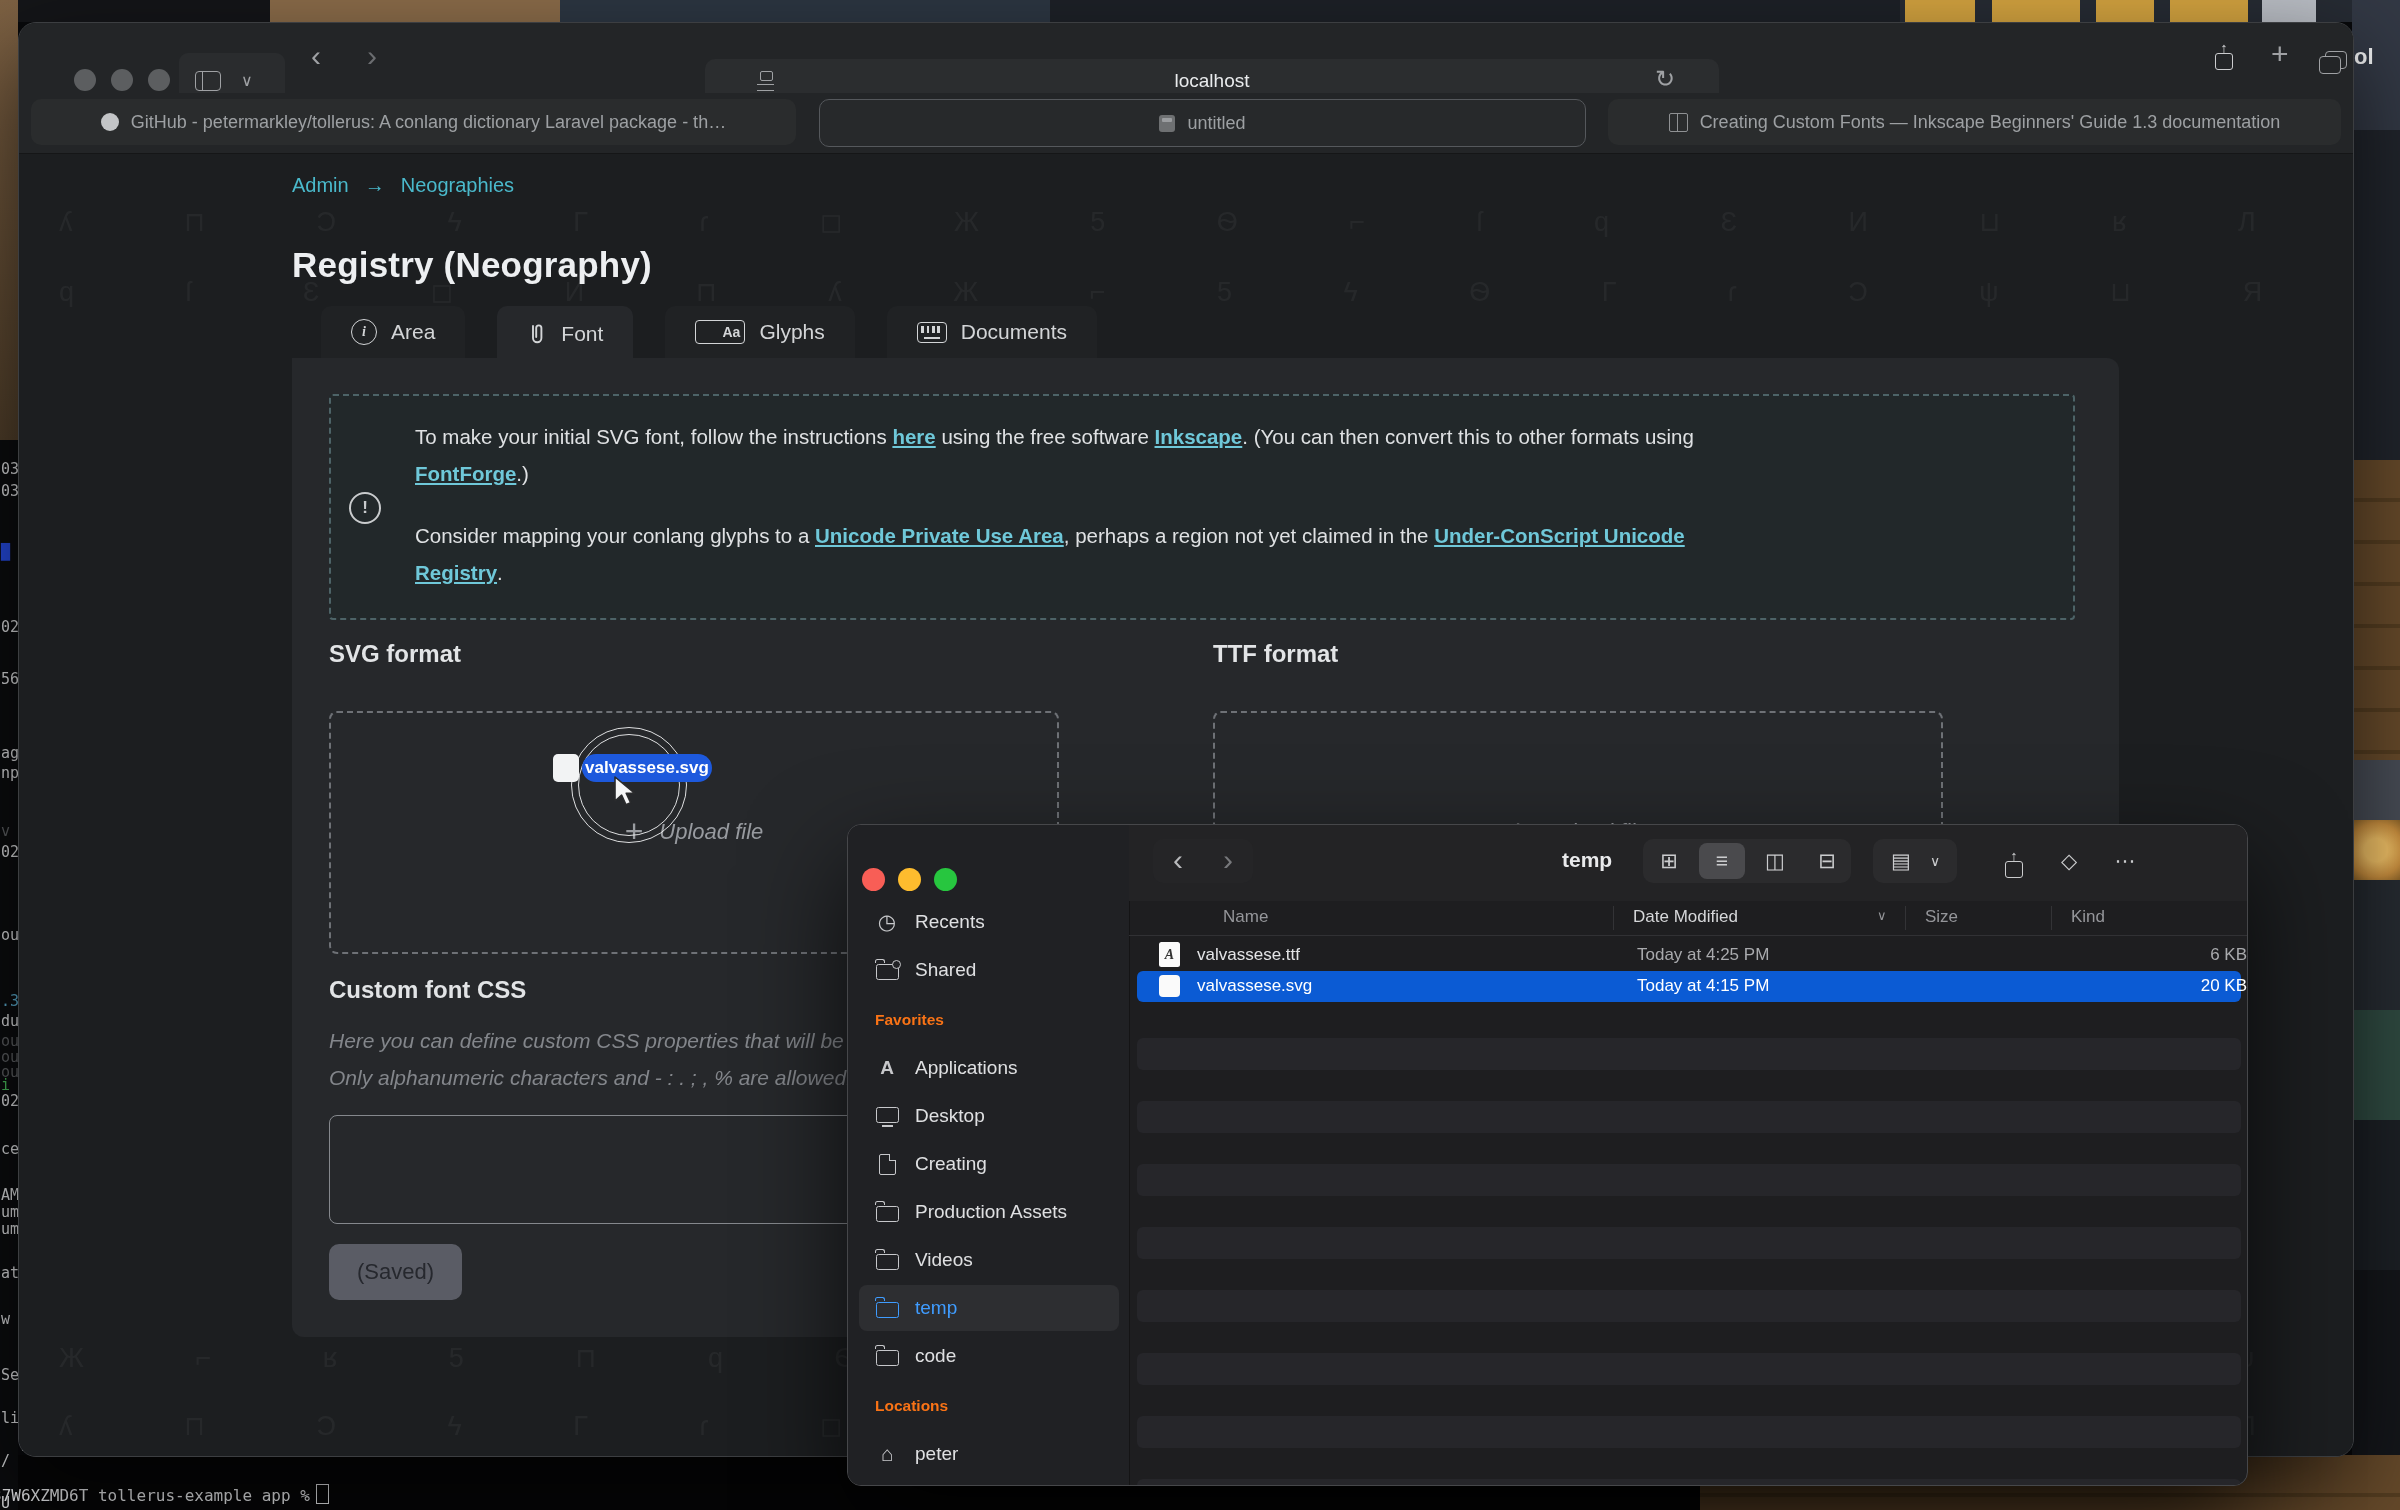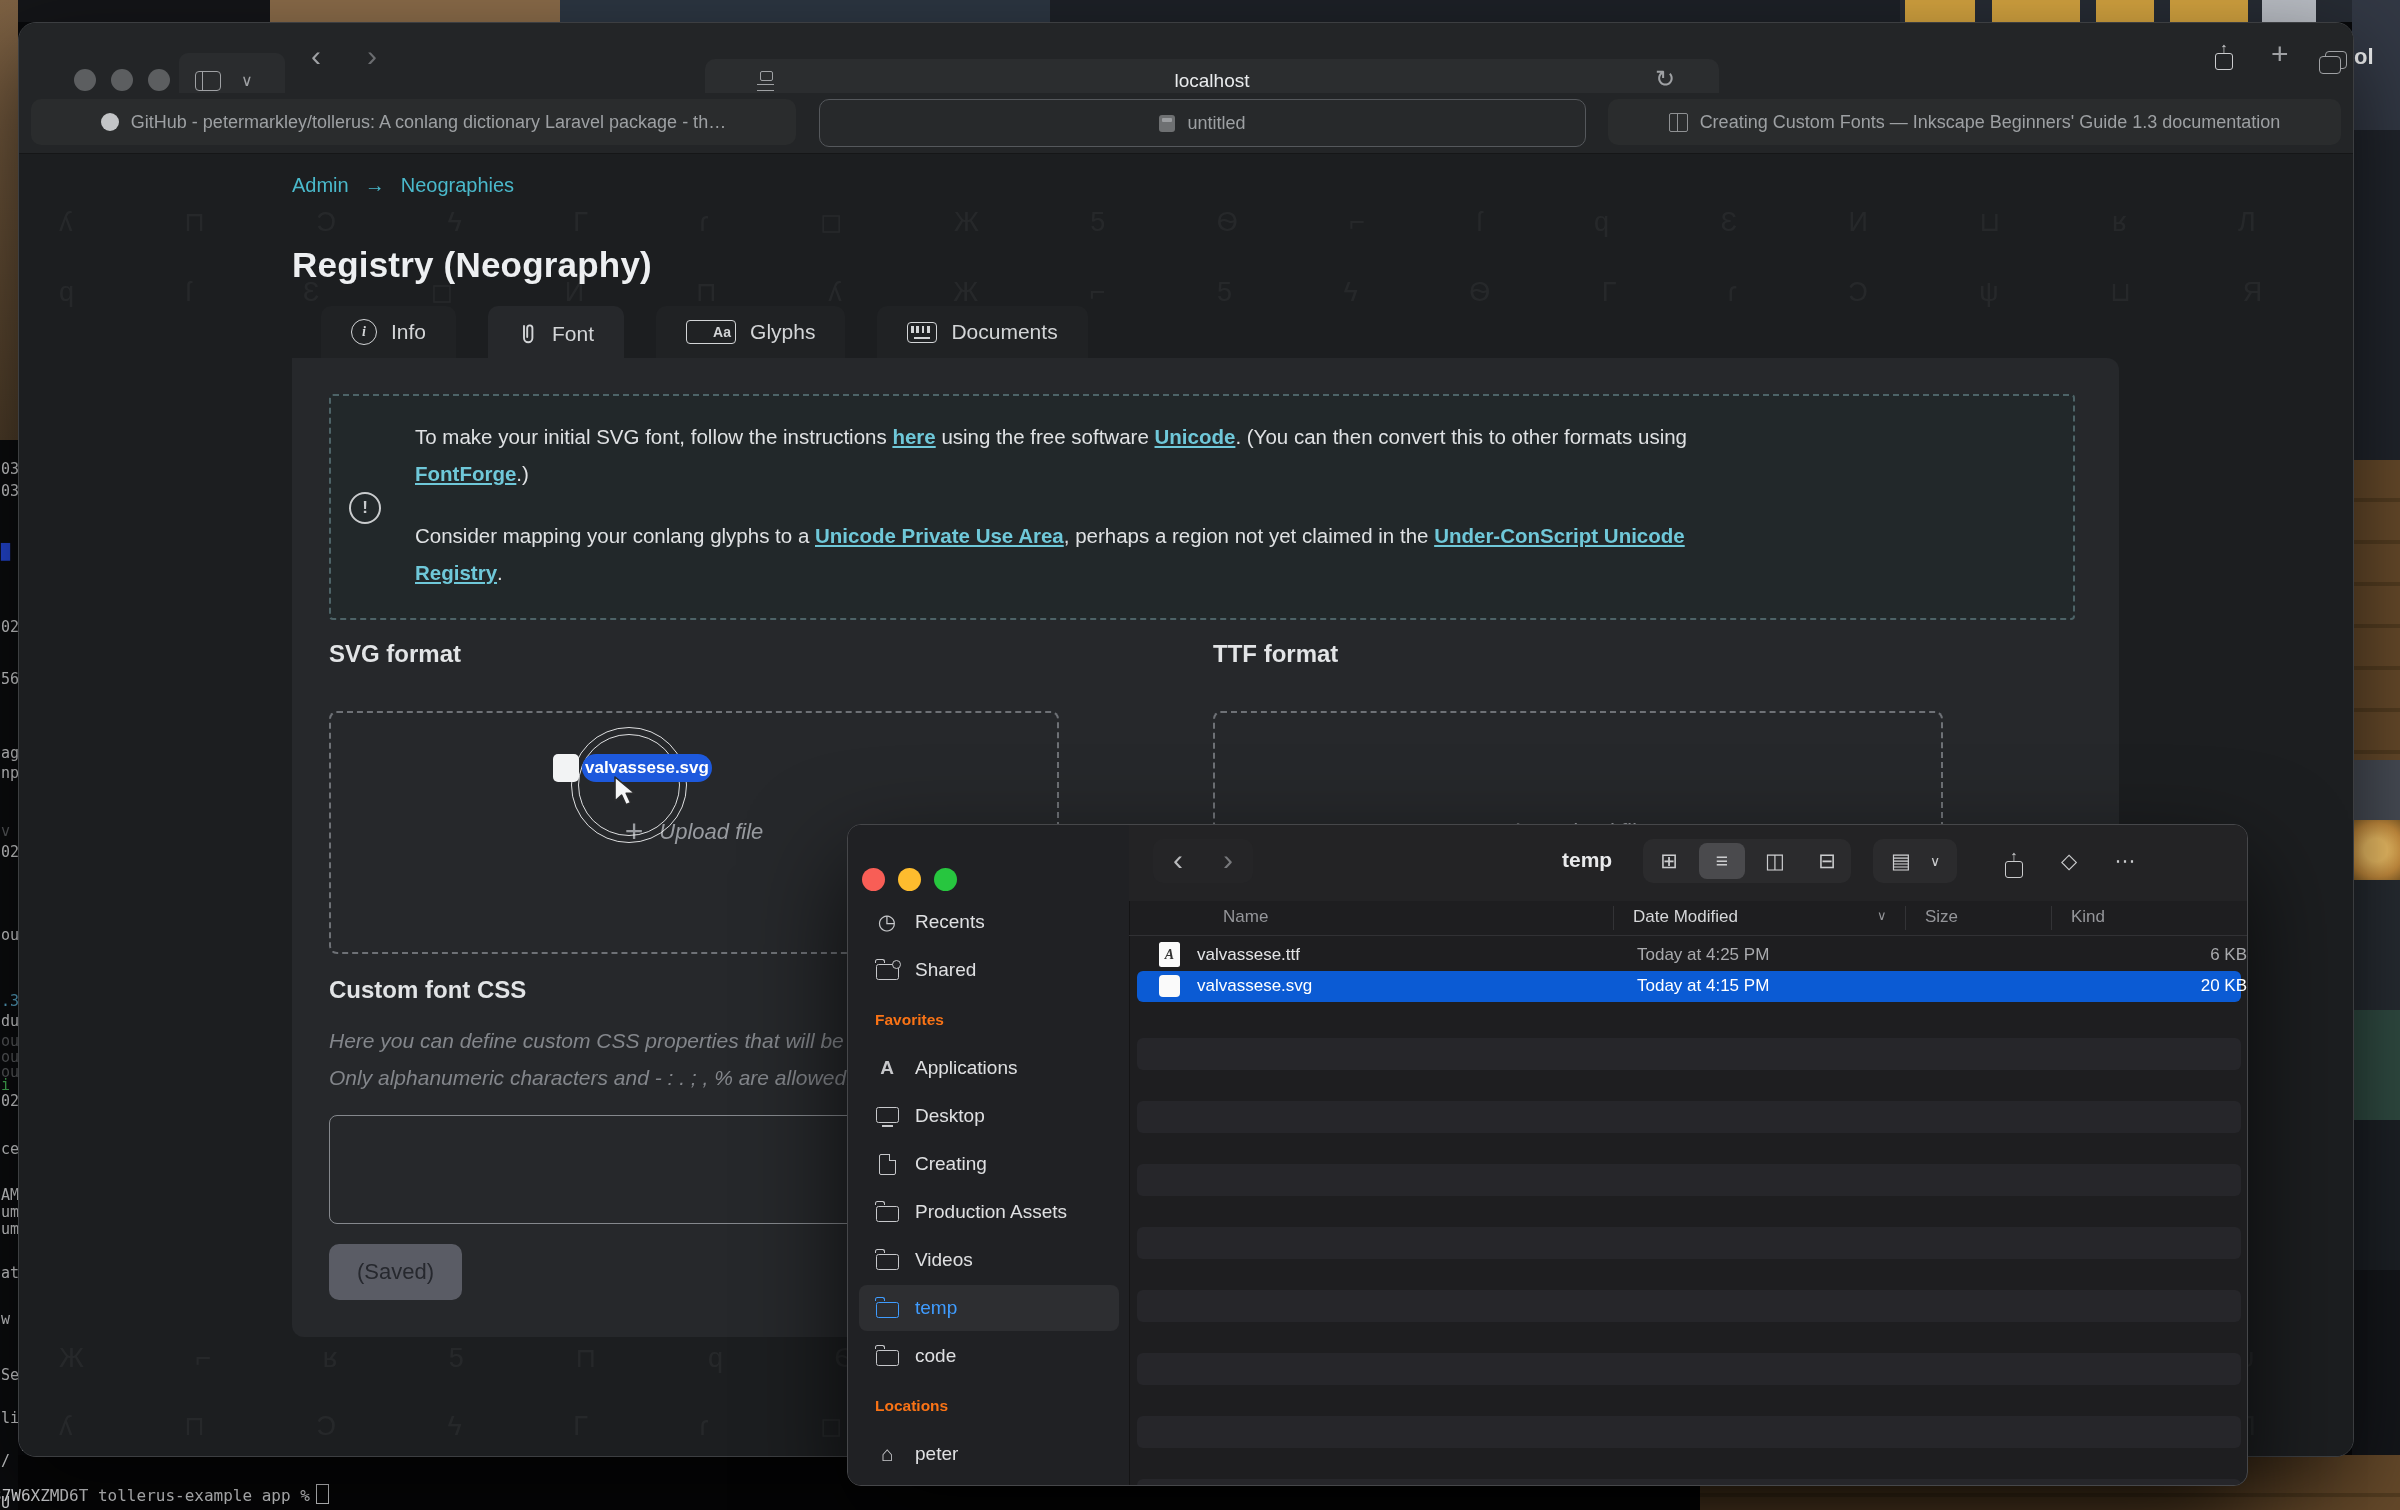--- a/index.html
+++ b/index.html
@@ -234,21 +234,21 @@
         </div>
       <div id="breadcrumb">
         <a style="color:#4ab9cb;">Admin</a>
         <span>→</span>
         <a style="color:#4ab9cb;">Neographies</a>
       </div>
       <h1 id="page-title">Registry (Neography)</h1>
       <div id="ptabs">
           <div class="ptab">
             <span class="ic-info">i</span>
-            <span>Info</span>
+            <span>Area</span>
           </div>
           <div class="ptab active">
             <svg width="20" height="24" viewBox="0 0 20 24">
               <path d="M6 4 L6 16 a4.2 4.2 0 0 0 8.4 0 L14.4 6 a2.6 2.6 0 0 0 -5.2 0 L9.2 15" fill="none" stroke="#d3d5d7" stroke-width="1.9" stroke-linecap="round"></path>
             </svg>
             <span>Font</span>
           </div>
           <div class="ptab">
             <span class="ic-aa">Aa</span>
             <span>Glyphs</span>
@@ -256,21 +256,21 @@
           <div class="ptab">
             <span class="ic-kbd"></span>
             <span>Documents</span>
           </div>
         </div>
 
       <div id="panel">
         <div id="notice">
           <div id="notice-ic">!</div>
           <div id="notice-text">
-            <p id="notice-p1"><span>To make your initial SVG font, follow the instructions </span><a>here</a><span> using the free software </span><a>Unicode</a><span>. (You can then convert this to other formats using</span><br><a>FontForge</a><span>.)</span></p>
+            <p id="notice-p1"><span>To make your initial SVG font, follow the instructions </span><a>here</a><span> using the free software </span><a>Inkscape</a><span>. (You can then convert this to other formats using</span><br><a>FontForge</a><span>.)</span></p>
             <p id="notice-p2"><span>Consider mapping your conlang glyphs to a </span><a>Unicode Private Use Area</a><span>, perhaps a region not yet claimed in the </span><a>Under-ConScript Unicode</a><br><a>Registry</a><span>.</span></p>
           </div>
         </div>
         <div class="sechead" style="left:37px;top:282px;">SVG format</div>
         <div class="sechead" style="left:921px;top:282px;">TTF format</div>
         <div class="dropzone" style="left:37px;width:726px;">
           <div class="upl">
             <span class="plus">+</span>
             <span>Upload file</span>
           </div>

